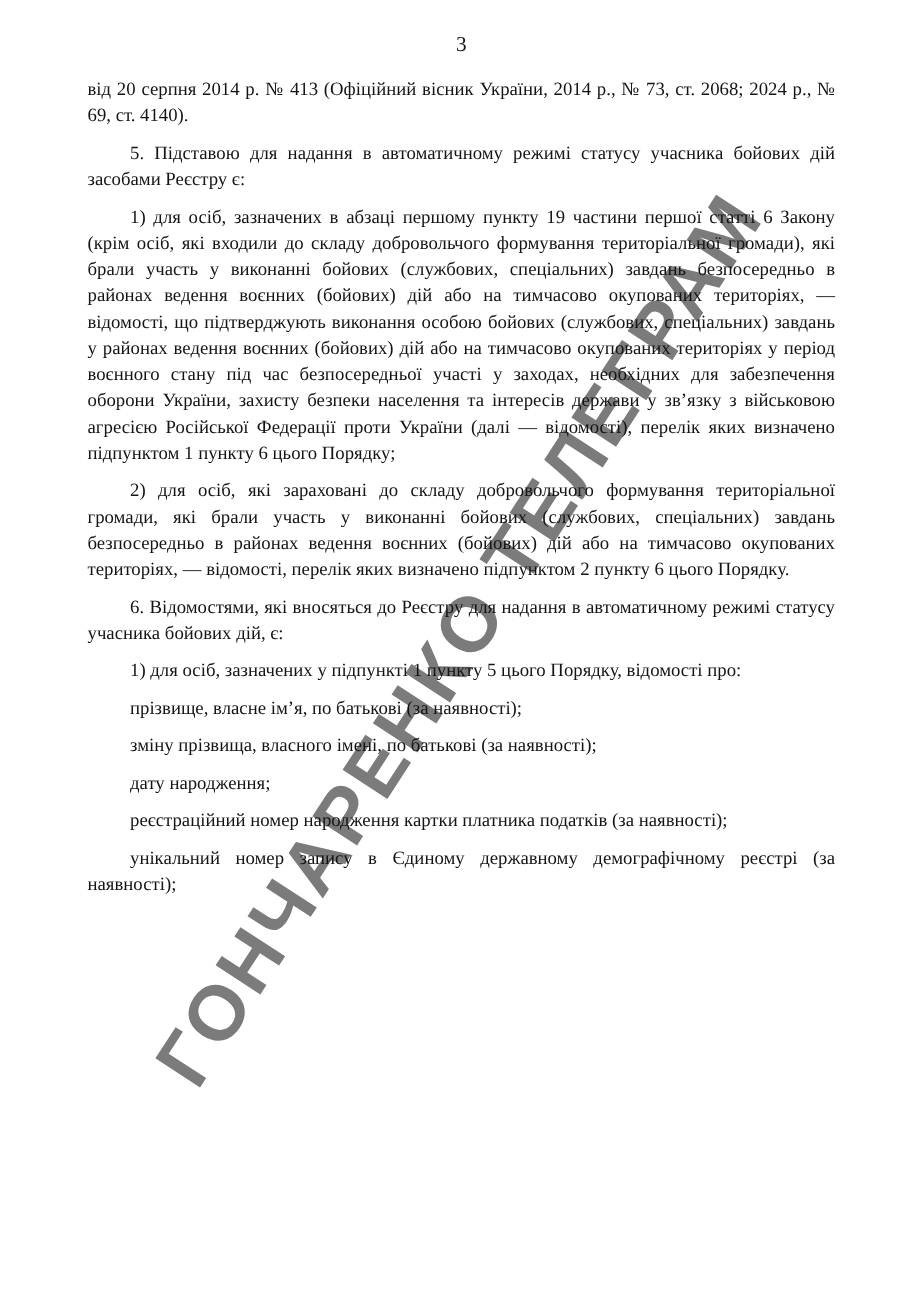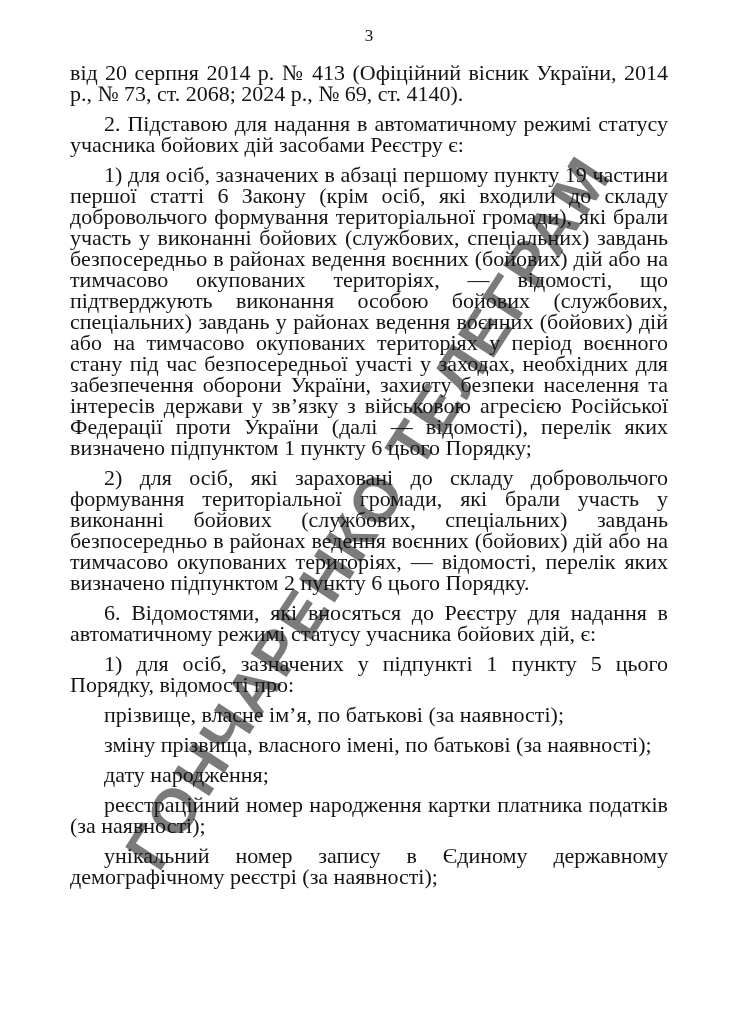--- a/index.html
+++ b/index.html
@@ -43,38 +43,38 @@
   }
   .content {
     position: absolute;
     top: 62px;
     left: 70px;
     width: 598px;
     z-index: 1;
   }
   .para {
     margin: 0 0 9px 0;
-    font-size: 22px;
+    font-size: 15px;
     line-height: 21px;
     text-align: justify;
     hyphens: none;
   }
   .para.indent {
     text-indent: 34px;
   }
 </style>
 </head>
 <body>
 
 <div class="page">
   <div class="watermark" style="color: rgb(116, 116, 116);">ГОНЧАРЕНКО ТЕЛЕГРАМ</div>
   <div class="page-number">3</div>
   <div class="content" id="paragraphs">
       <p class="para">від 20 серпня 2014 р. № 413 (Офіційний вісник України, 2014 р., № 73, ст. 2068; 2024 р., № 69, ст. 4140).</p>
-      <p class="para indent">2. Підставою для надання в автоматичному режимі статусу учасника бойових дій засобами Реєстру є:</p>
+      <p class="para indent">5. Підставою для надання в автоматичному режимі статусу учасника бойових дій засобами Реєстру є:</p>
       <p class="para indent">1) для осіб, зазначених в абзаці першому пункту 19 частини першої статті 6 Закону (крім осіб, які входили до складу добровольчого формування територіальної громади), які брали участь у виконанні бойових (службових, спеціальних) завдань безпосередньо в районах ведення воєнних (бойових) дій або на тимчасово окупованих територіях, — відомості, що підтверджують виконання особою бойових (службових, спеціальних) завдань у районах ведення воєнних (бойових) дій або на тимчасово окупованих територіях у період воєнного стану під час безпосередньої участі у заходах, необхідних для забезпечення оборони України, захисту безпеки населення та інтересів держави у зв’язку з військовою агресією Російської Федерації проти України (далі — відомості), перелік яких визначено підпунктом 1 пункту 6 цього Порядку;</p>
       <p class="para indent">2) для осіб, які зараховані до складу добровольчого формування територіальної громади, які брали участь у виконанні бойових (службових, спеціальних) завдань безпосередньо в районах ведення воєнних (бойових) дій або на тимчасово окупованих територіях, — відомості, перелік яких визначено підпунктом 2 пункту 6 цього Порядку.</p>
       <p class="para indent">6. Відомостями, які вносяться до Реєстру для надання в автоматичному режимі статусу учасника бойових дій, є:</p>
       <p class="para indent">1) для осіб, зазначених у підпункті 1 пункту 5 цього Порядку, відомості про:</p>
       <p class="para indent">прізвище, власне ім’я, по батькові (за наявності);</p>
       <p class="para indent">зміну прізвища, власного імені, по батькові (за наявності);</p>
       <p class="para indent">дату народження;</p>
       <p class="para indent">реєстраційний номер народження картки платника податків (за наявності);</p>
       <p class="para indent">унікальний номер запису в Єдиному державному демографічному реєстрі (за наявності);</p>
     </div>

